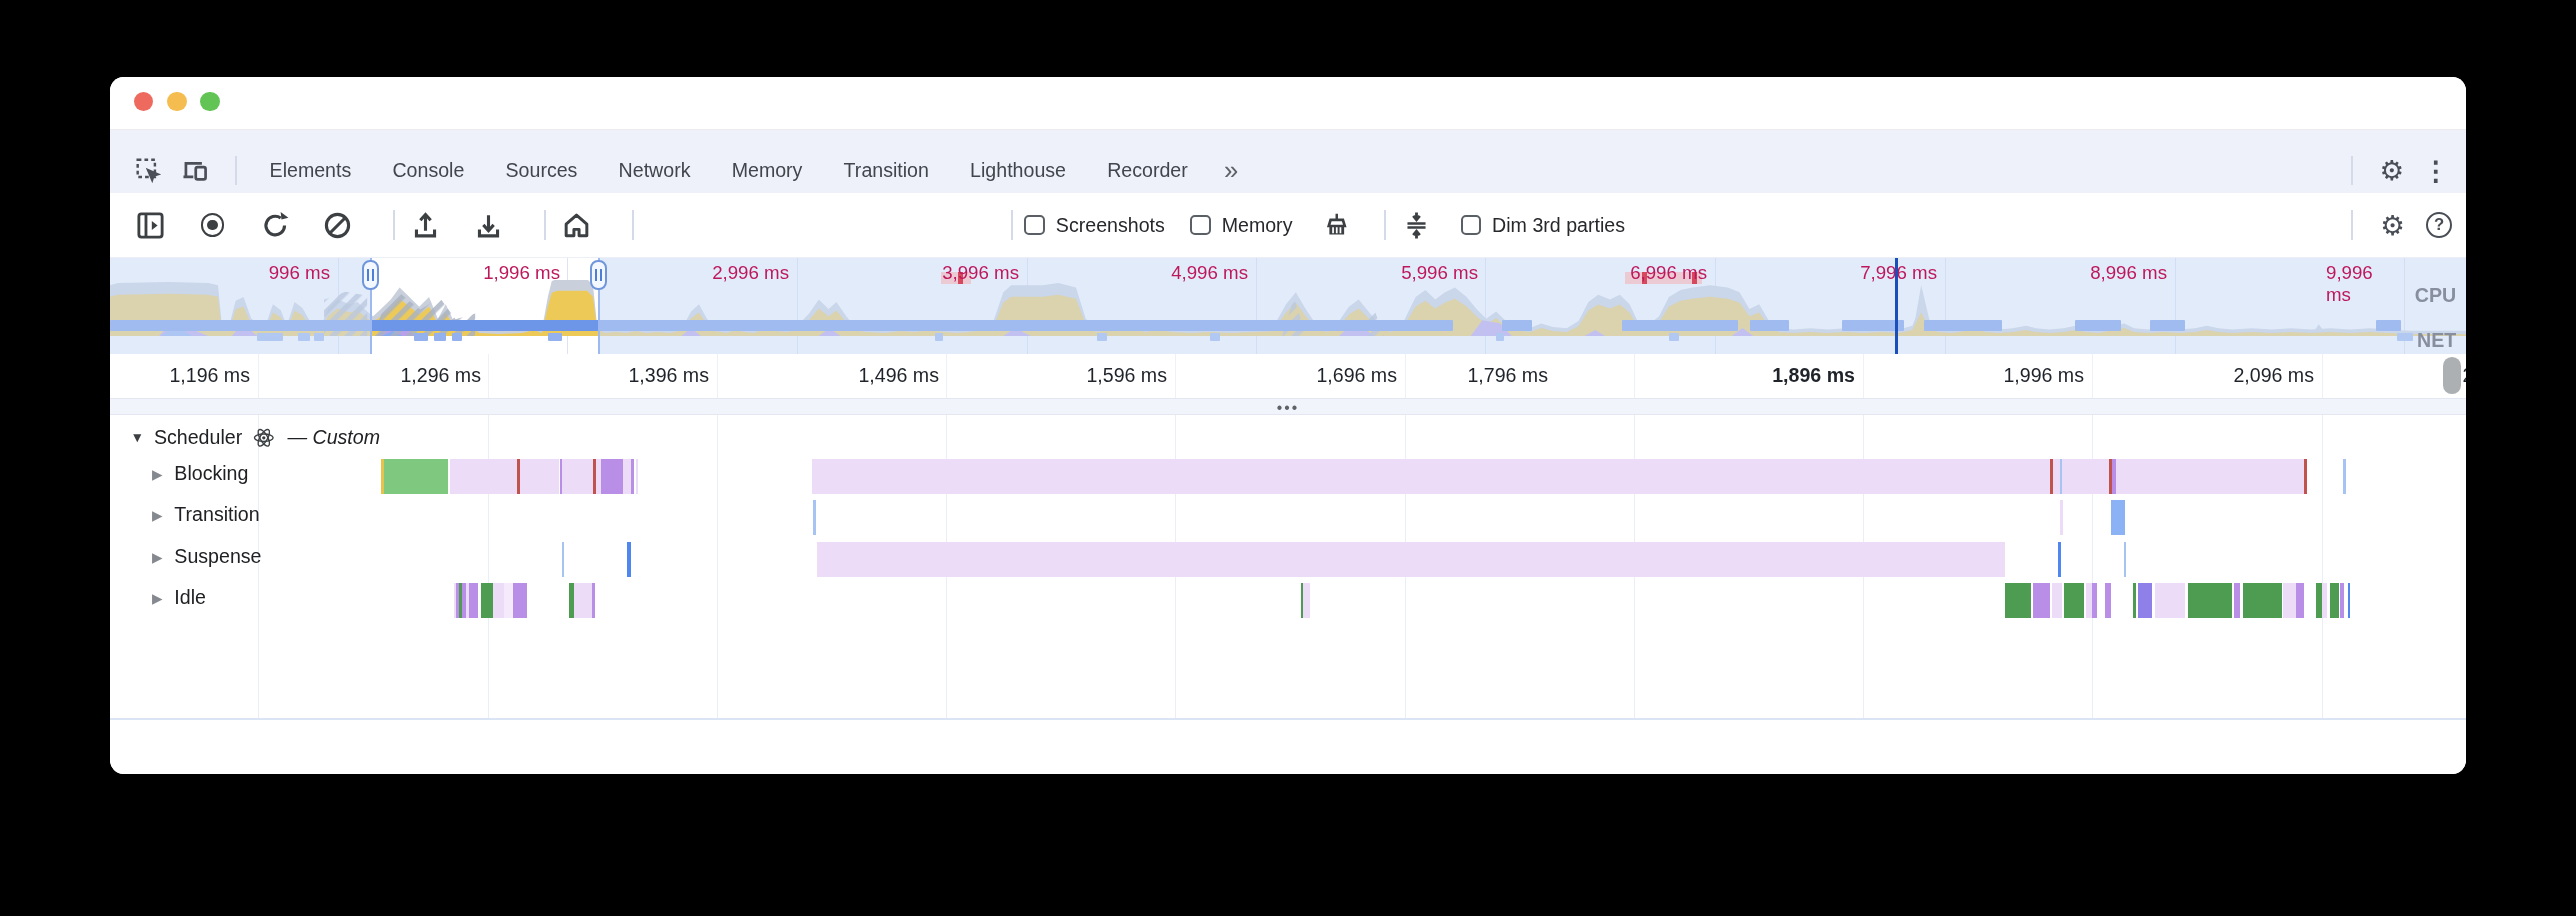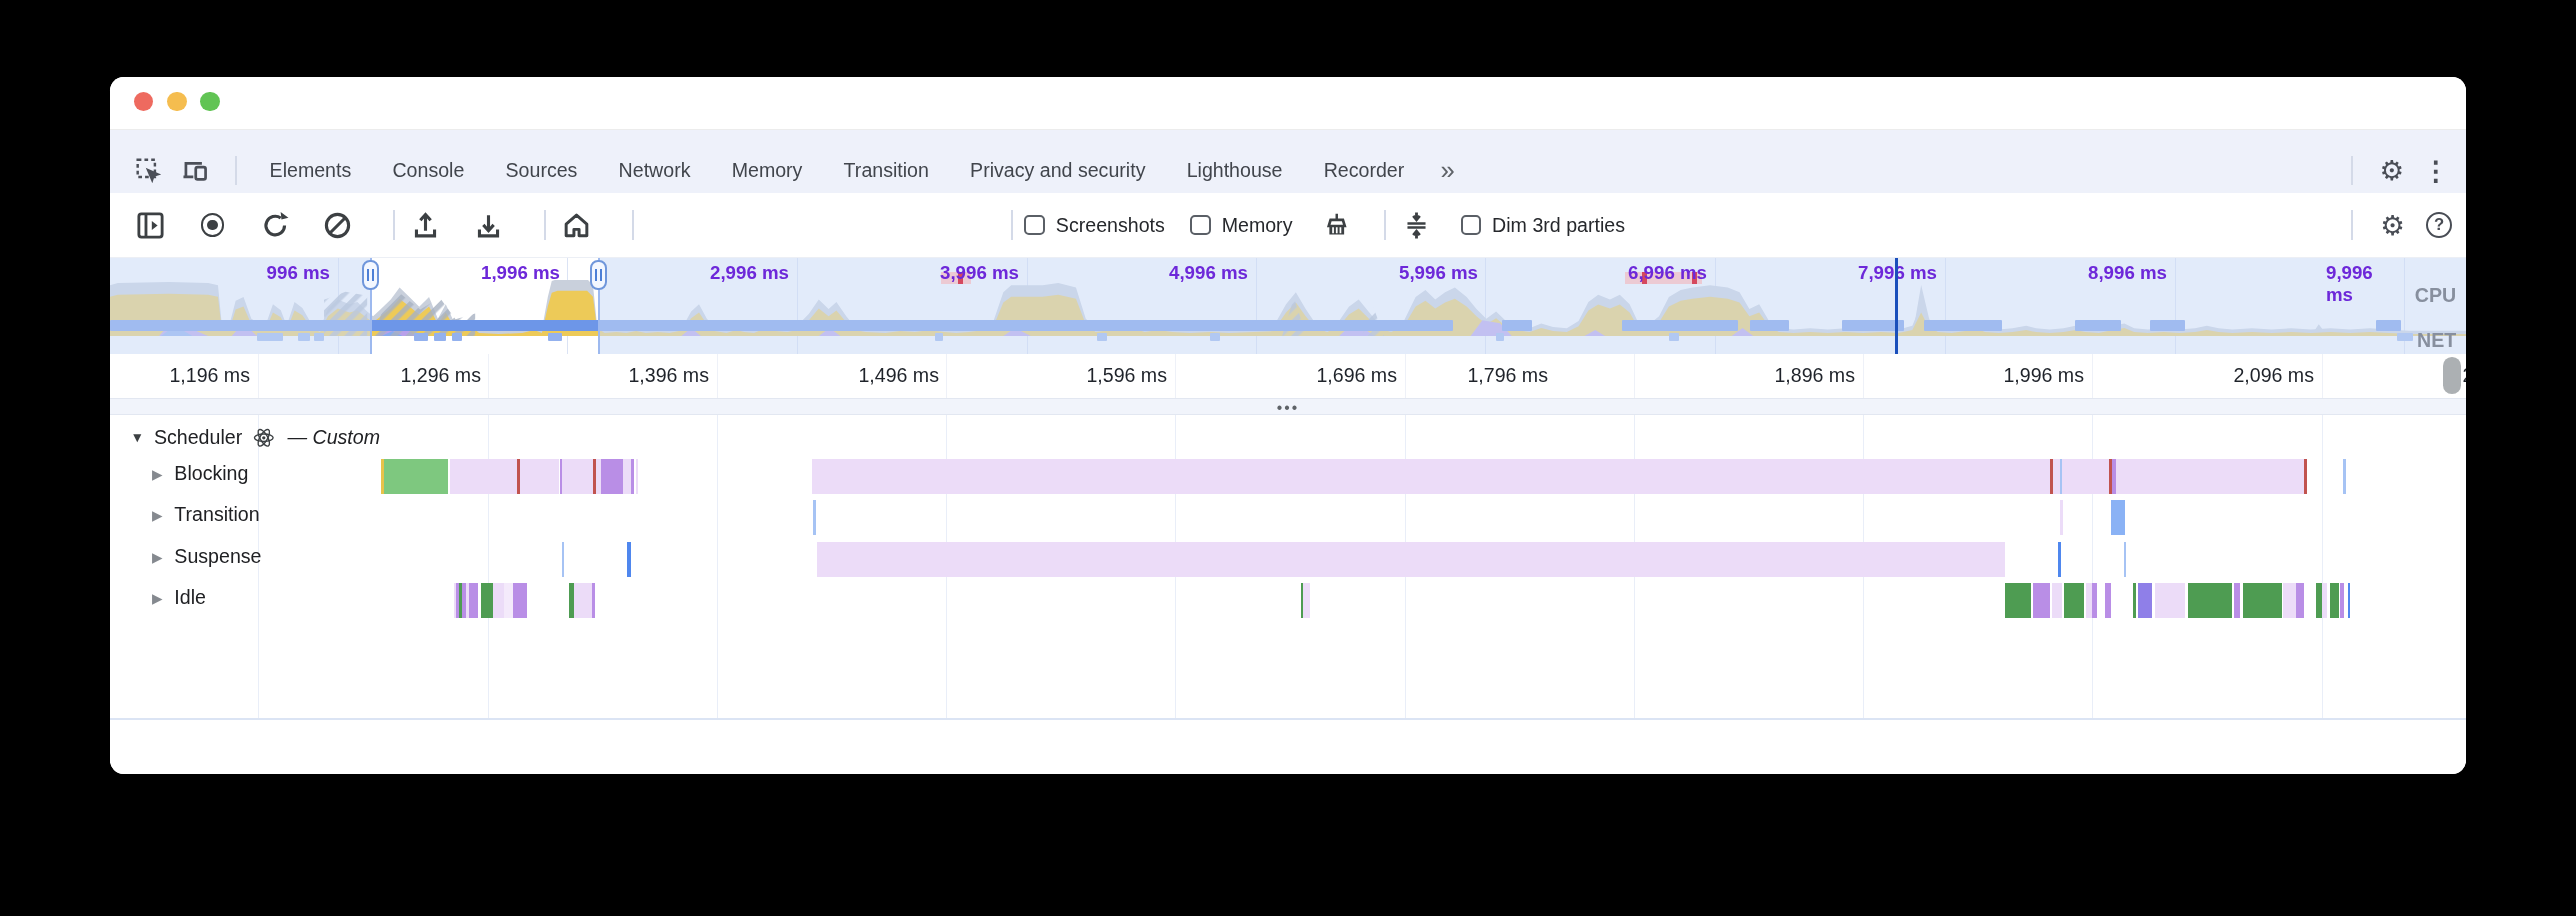--- a/index.html
+++ b/index.html
@@ -26,21 +26,21 @@
   .ticon{width:37px;height:37px;display:flex;align-items:center;justify-content:center;margin-right:25.5px;color:#3c4043;flex:0 0 auto;}
   .rec{width:23.6px;height:23.6px;border:2.9px solid #3c4043;border-radius:50%;display:flex;align-items:center;justify-content:center;}
   .rec i{width:10.8px;height:10.8px;background:#3c4043;border-radius:50%;}
   .spacer{width:353px;flex:0 0 auto;}
   .cbgroup{display:flex;align-items:center;margin-right:25.5px;}
   .cbx{width:20.6px;height:20.6px;border:2.5px solid #5a5f66;border-radius:4.9px;background:#fff;margin-right:10.8px;flex:0 0 auto;}
   .cblabel{font-size:19.6px;color:#26282c;white-space:nowrap;}
   
   .overview{position:absolute;left:0;top:181px;width:100%;height:96px;background:#fff;overflow:hidden;}
   .ovtick{position:absolute;top:0;width:1px;height:96px;background:rgba(125,155,215,.28);}
-  .ovlabel{position:absolute;top:3.9px;transform:translateX(-100%);font-size:18.7px;color:#6d28d9;font-weight:bold;}
+  .ovlabel{position:absolute;top:3.9px;transform:translateX(-100%);font-size:18.7px;color:#be185d;}
   .ovsvg{position:absolute;left:0;top:21.6px;}
   .netbar{position:absolute;top:62px;height:10.8px;background:#6d96e8;border-radius:1px;}
   .netsub{position:absolute;top:75px;height:7.9px;background:#93b1ee;border-radius:1px;}
   .dim{position:absolute;top:0;height:96px;background:rgba(203,219,246,.55);}
   .selline{position:absolute;top:0;width:2px;height:96px;background:#9db9ef;}
   .handle{position:absolute;top:2px;width:16.7px;height:30px;background:#f3f7ff;border:2px solid #6f96db;border-radius:7.9px;display:flex;align-items:center;justify-content:center;gap:2.9px;}
   .handle i{width:2px;height:12.8px;background:#4d7fd6;}
   .marker{position:absolute;top:13.7px;height:12.8px;background:#eccad3;}
   .mtick{position:absolute;top:13.7px;width:4.9px;height:12.8px;background:#d5485e;}
   .playhead{position:absolute;top:0;width:2.9px;height:104px;background:#1a4fbb;z-index:6;}
@@ -92,21 +92,20 @@
         </svg>
     </span>
     <span class="vsep"></span>
     <div class="tabs" id="tabs">
         <div class="tab">Elements</div>
         <div class="tab">Console</div>
         <div class="tab">Sources</div>
         <div class="tab">Network</div>
         <div class="tab">Memory</div>
         <div class="tab">Transition</div>
-        <div class="tab">Privacy and security</div>
         <div class="tab">Lighthouse</div>
         <div class="tab">Recorder</div>
       </div>
     <span class="more-tabs">»</span>
     <div class="bar-right">
       <span class="vsep"></span>
       <span class="gear">⚙</span>
       <span class="dots3">⋮</span>
     </div>
   </div>
@@ -302,21 +301,21 @@
         <div class="rlabel" style="left: 599px;">1,396 ms</div>
         <div class="rtick" style="left: 836px;"></div>
         <div class="rlabel" style="left: 829px;">1,496 ms</div>
         <div class="rtick" style="left: 1065px;"></div>
         <div class="rlabel" style="left: 1057px;">1,596 ms</div>
         <div class="rtick" style="left: 1295px;"></div>
         <div class="rlabel" style="left: 1287px;">1,696 ms</div>
         <div class="rtick" style="left: 1524px;"></div>
         <div class="rlabel" style="left: 1438px;">1,796 ms</div>
         <div class="rtick" style="left: 1753px;"></div>
-        <div class="rlabel" style="left: 1745px;">1,896 ms</div>
+        <div class="rlabel" style="left: 1745px; font-weight: bold;">1,896 ms</div>
         <div class="rtick" style="left: 1982px;"></div>
         <div class="rlabel" style="left: 1974px;">1,996 ms</div>
         <div class="rtick" style="left: 2212px;"></div>
         <div class="rlabel" style="left: 2204px;">2,096 ms</div>
         <div class="rlabel" style="left: 2433px;">2,196 ms</div>
       </div>
     <div class="thumb"></div>
   </div>
 
   <div class="grip">

